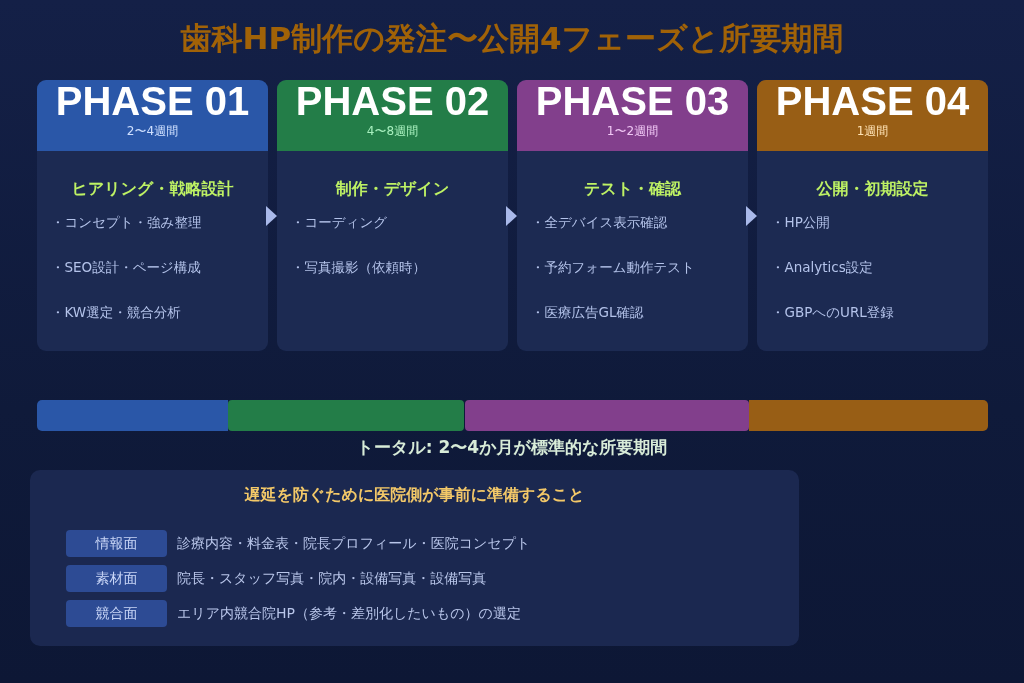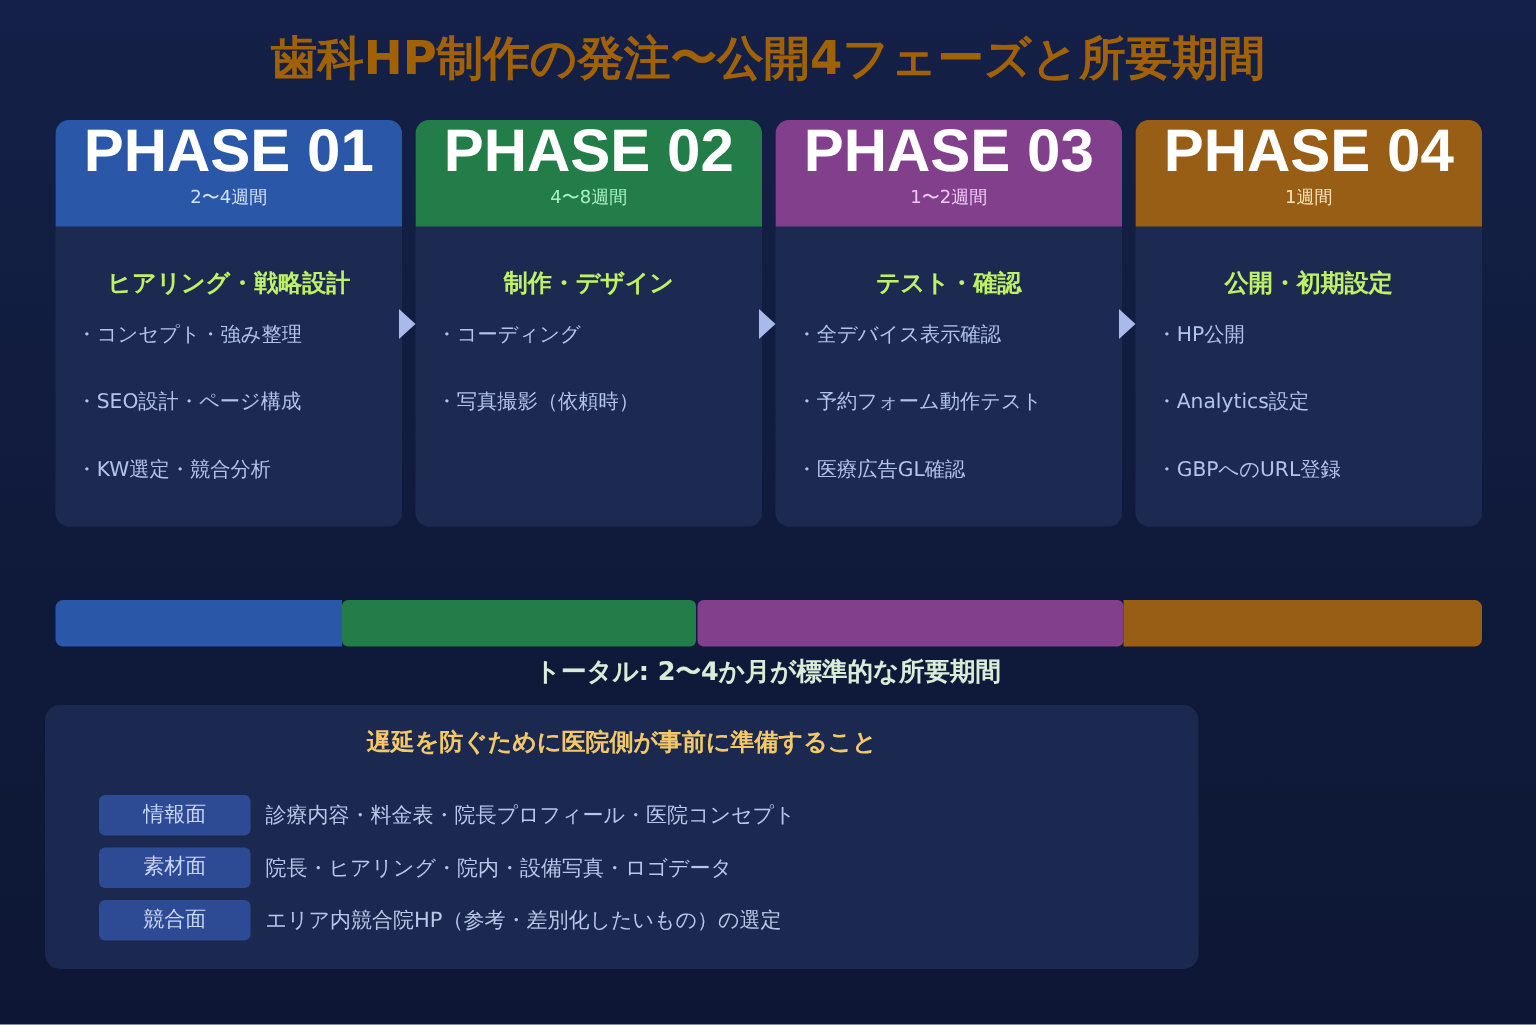--- a/index.html
+++ b/index.html
@@ -112,19 +112,19 @@
 <div class="total">トータル: 2〜4か月が標準的な所要期間</div>
 
 <div class="prep">
   <div class="prep-title">遅延を防ぐために医院側が事前に準備すること</div>
   <div class="prep-row" style="top:60px;">
     <div class="badge">情報面</div>
     <div class="prep-text">診療内容・料金表・院長プロフィール・医院コンセプト</div>
   </div>
   <div class="prep-row" style="top:95px;">
     <div class="badge">素材面</div>
-    <div class="prep-text">院長・ヒアリング・院内・設備写真・ロゴデータ</div>
+    <div class="prep-text">院長・スタッフ写真・院内・設備写真・設備写真</div>
   </div>
   <div class="prep-row" style="top:130px;">
     <div class="badge">競合面</div>
     <div class="prep-text">エリア内競合院HP（参考・差別化したいもの）の選定</div>
   </div>
 </div>
 
 </body></html>

